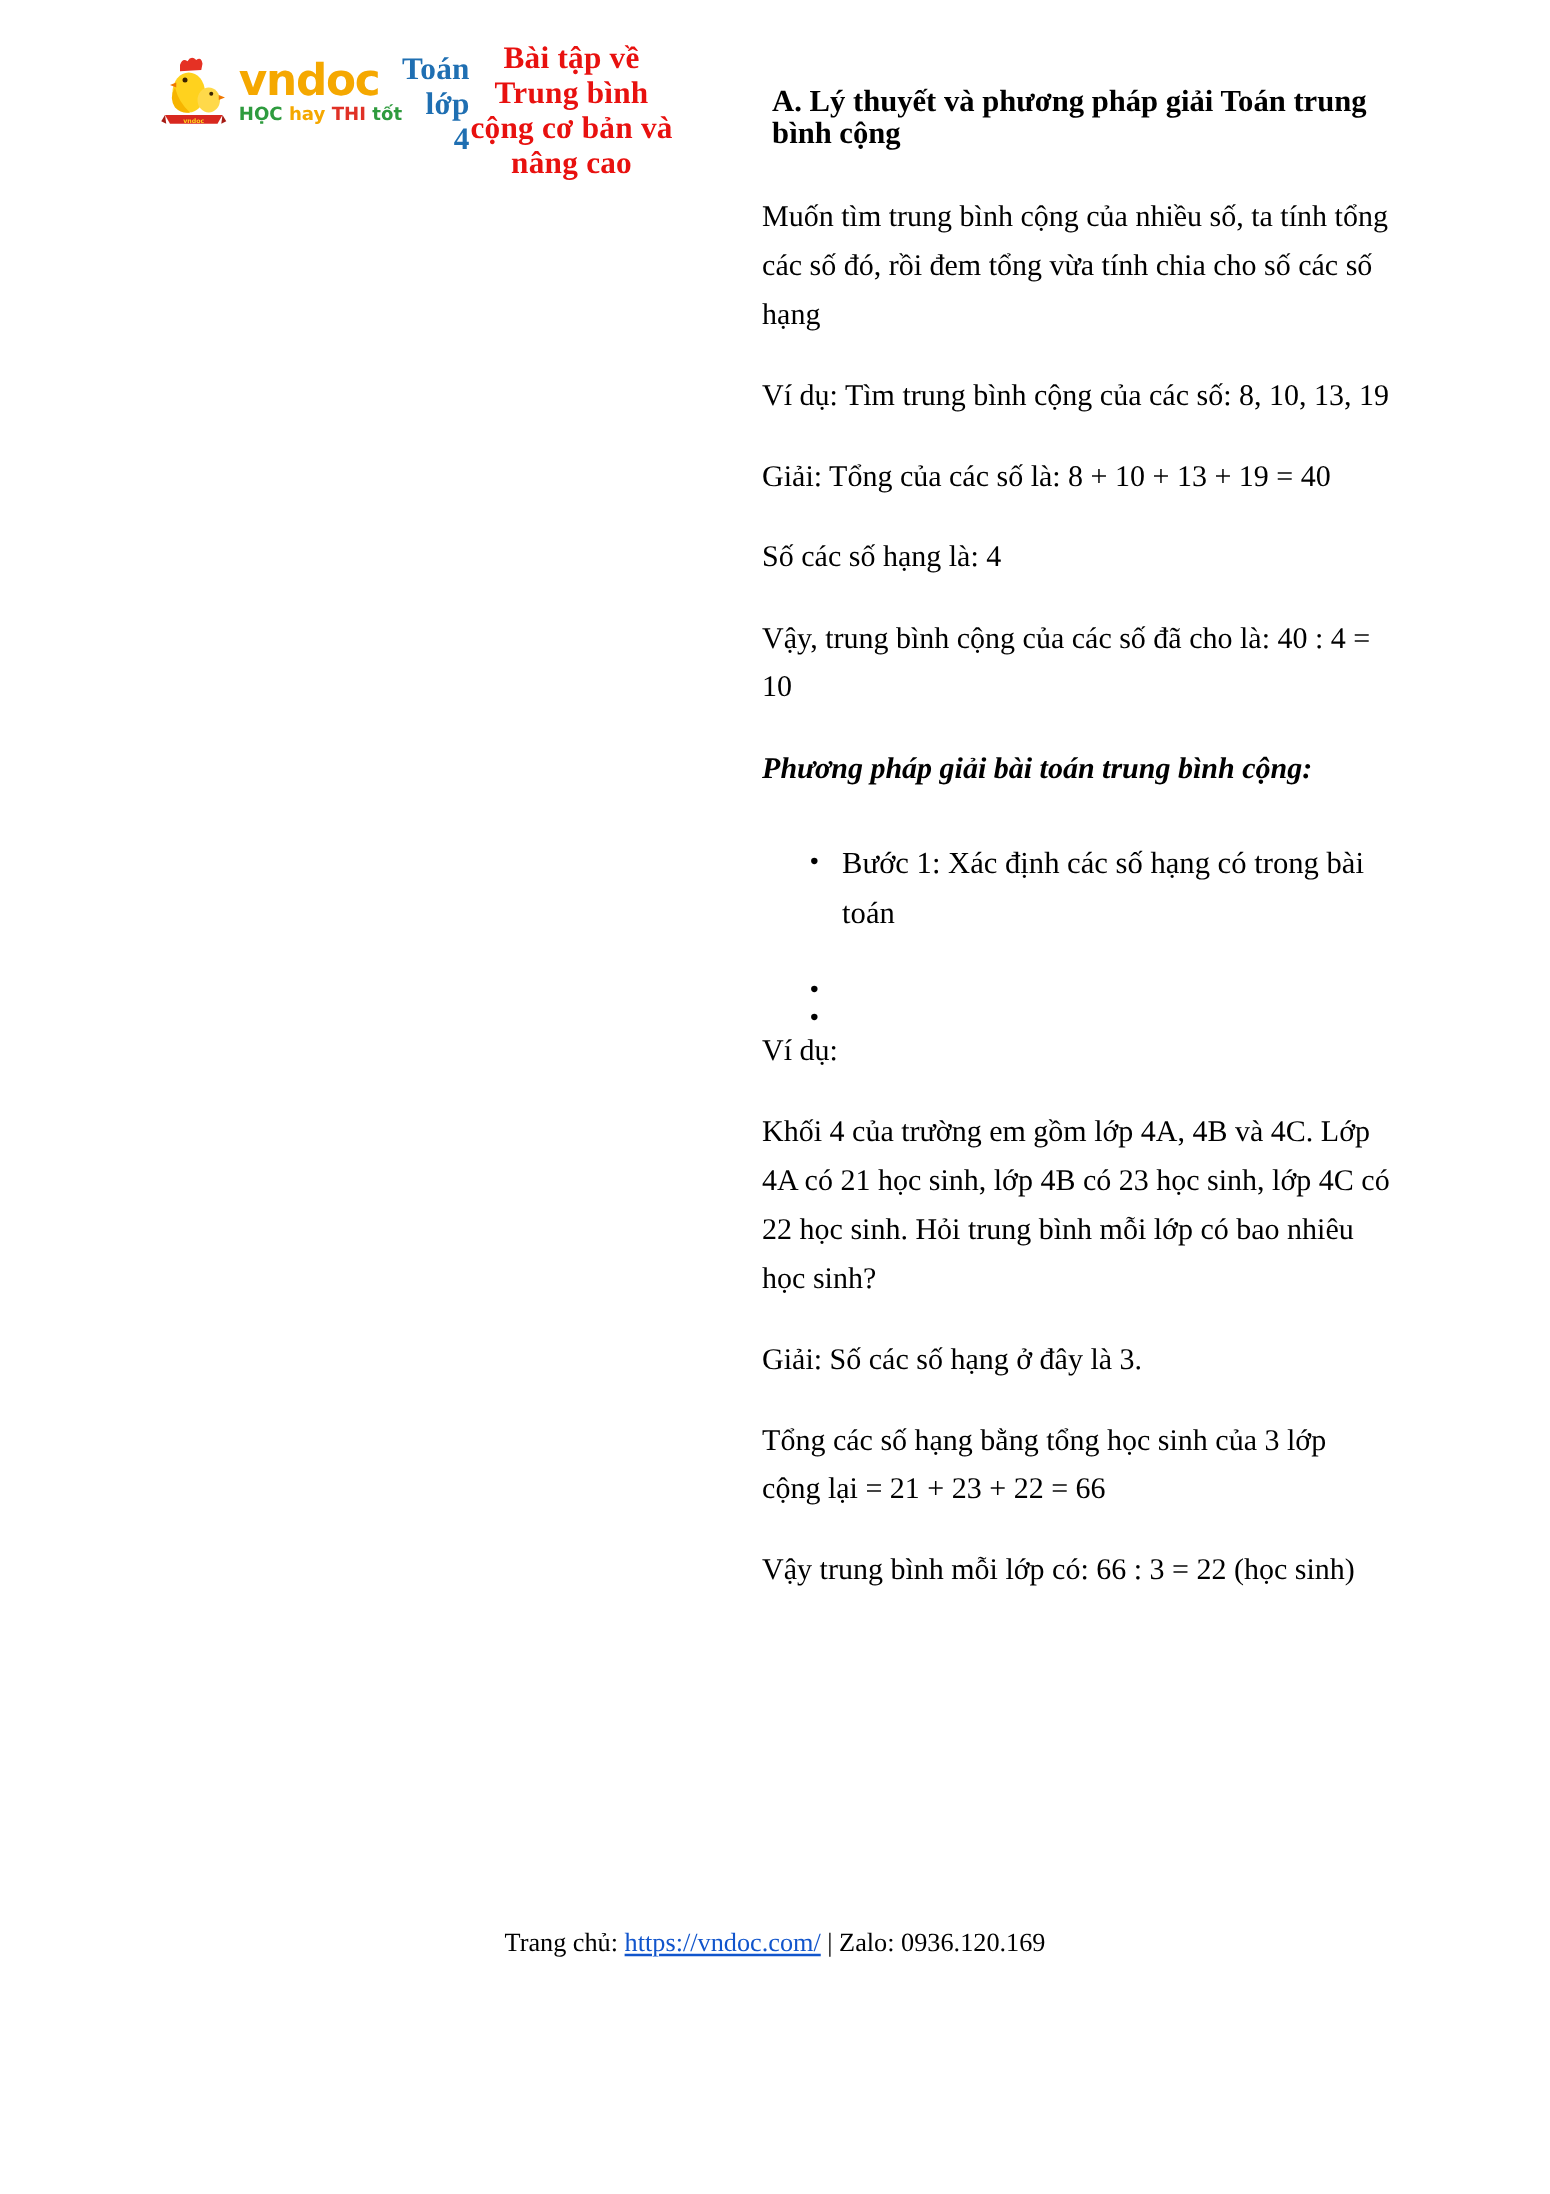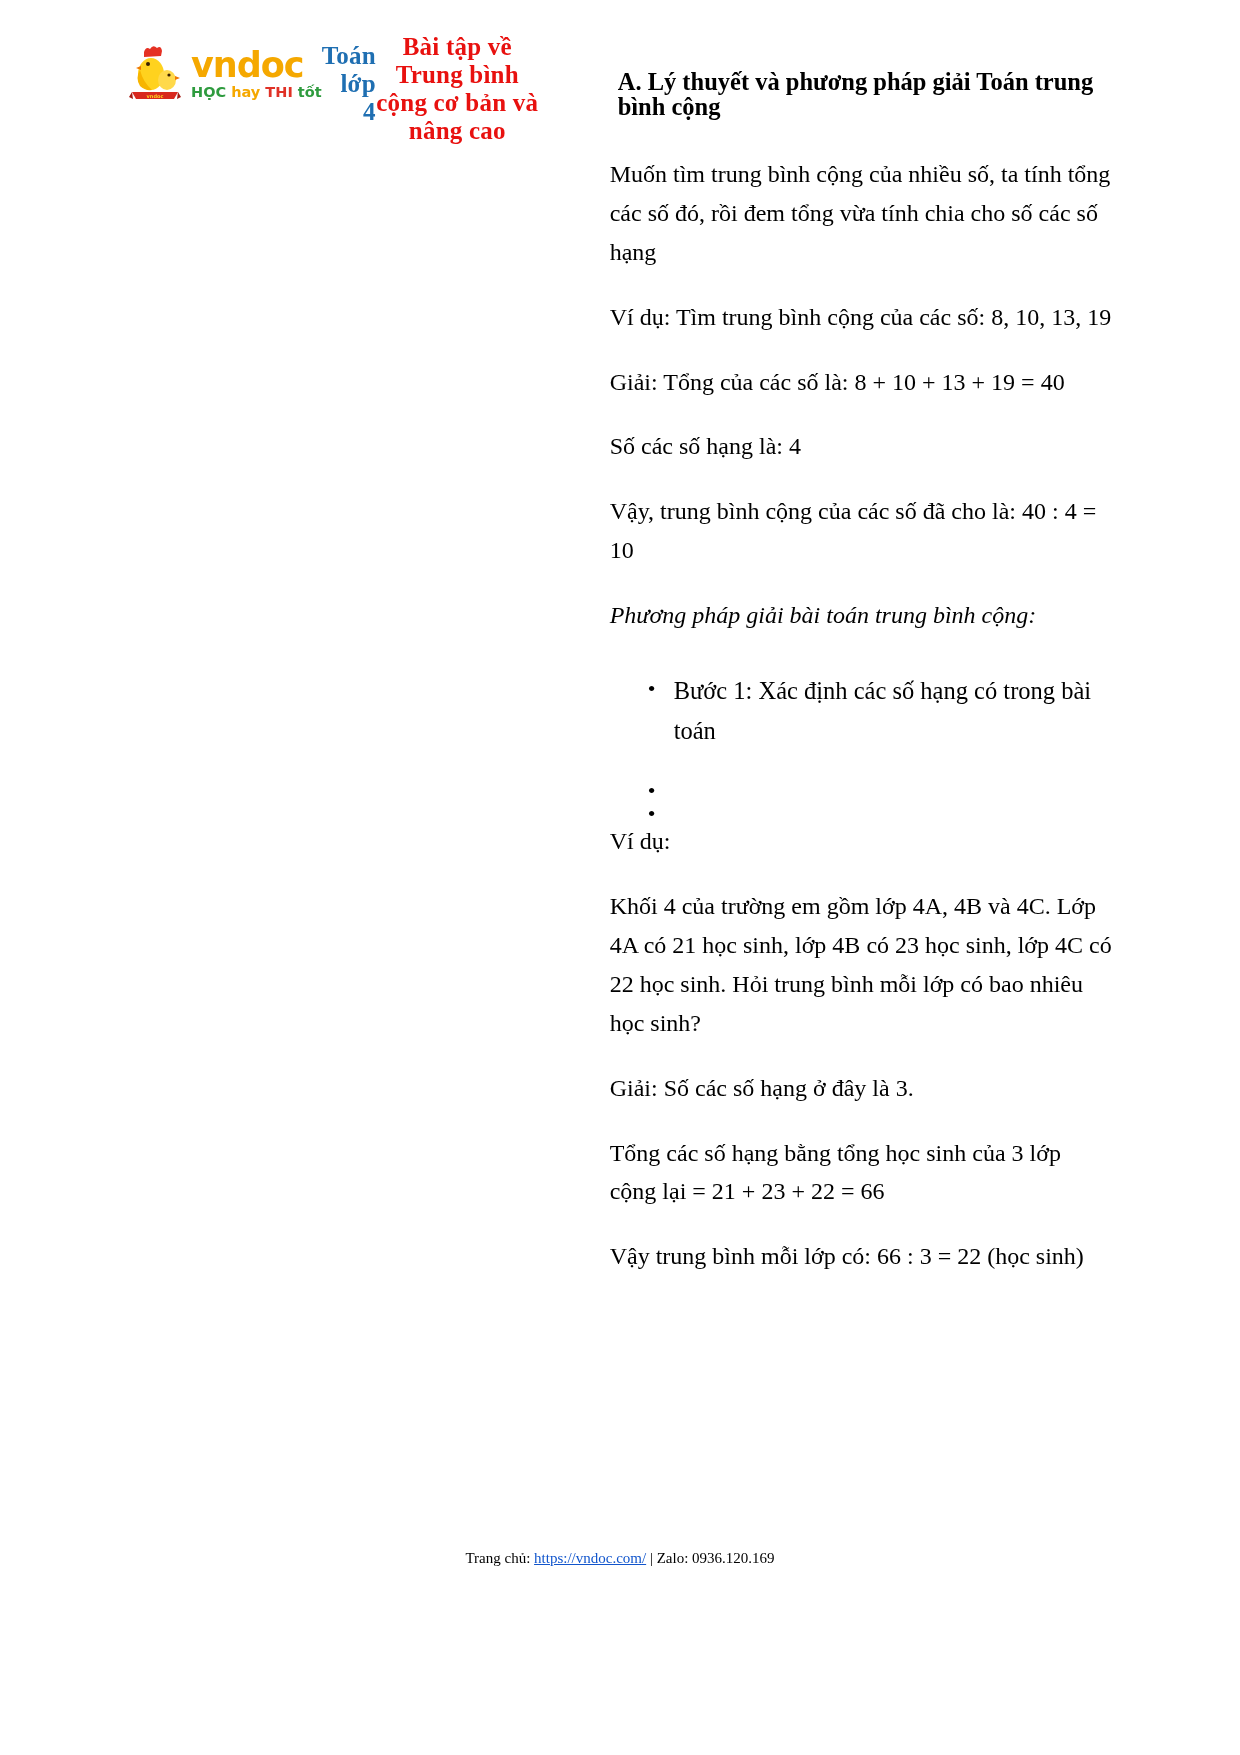--- a/index.html
+++ b/index.html
@@ -102,21 +102,21 @@
   }
   p.para {
     margin: 0;
     padding-top: 26px;
     font-size: 24px;
     line-height: 1.62;
     text-align: left;
   }
   p.para.first { padding-top: 36px; }
   .bold-italic {
-    font-weight: normal;
+    font-weight: bold;
     font-style: italic;
   }
   ul.steps {
     margin: 0;
     padding: 26px 0 0 0;
     list-style: none;
   }
   ul.steps li {
     position: relative;
     padding-left: 64px;
@@ -134,21 +134,21 @@
   }
   ul.steps li:first-child .bullet { top: 10px; }
 
   
   .footer {
     position: absolute;
     left: 0;
     right: 0;
     bottom: 188px;
     text-align: center;
-    font-size: 15px;
+    font-size: 21px;
     font-family: "Liberation Serif", serif;
     color: #000000;
   }
   .footer a {
     color: #1155CC;
     text-decoration: underline;
   }
 </style>
 </head>
 <body>

